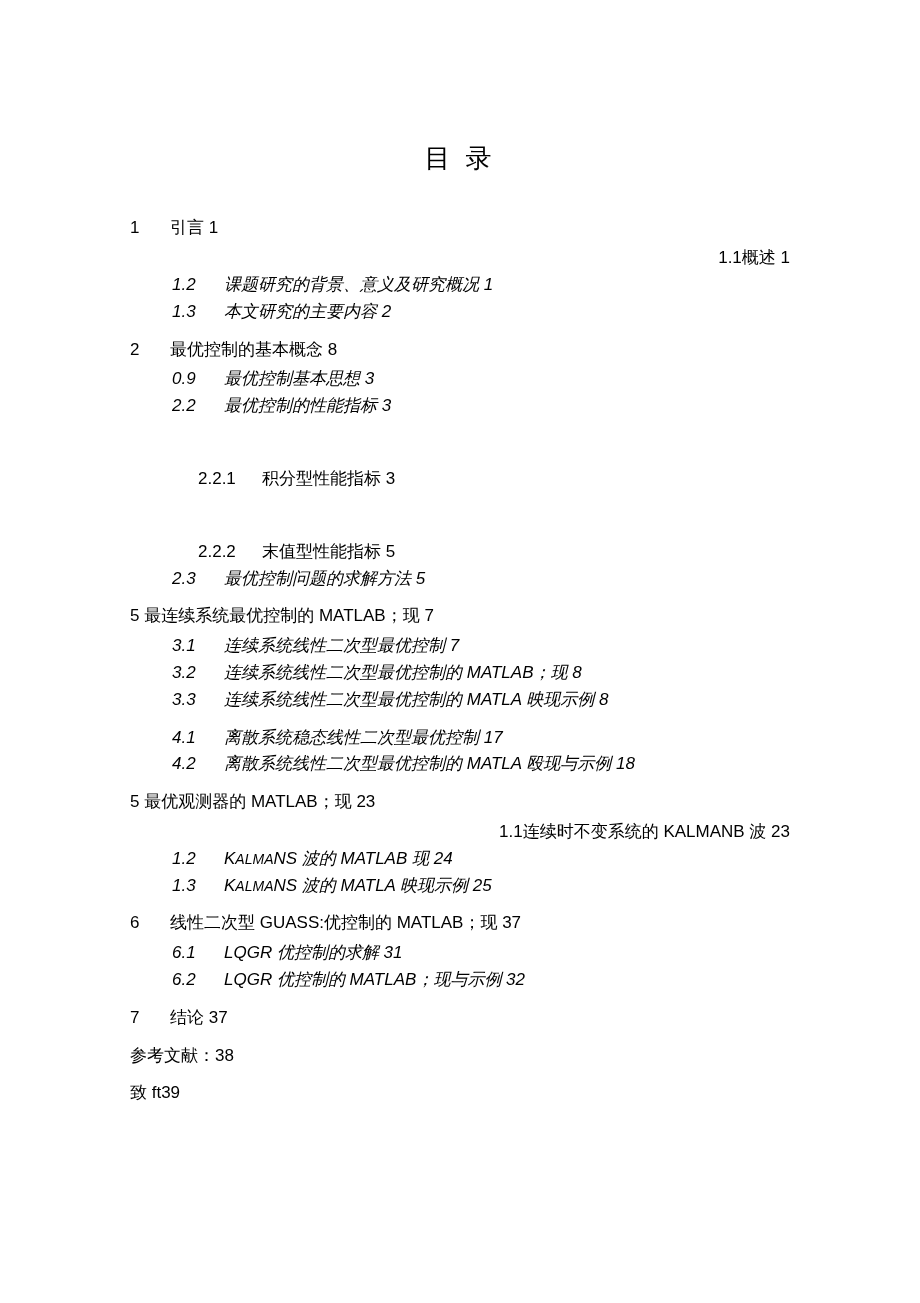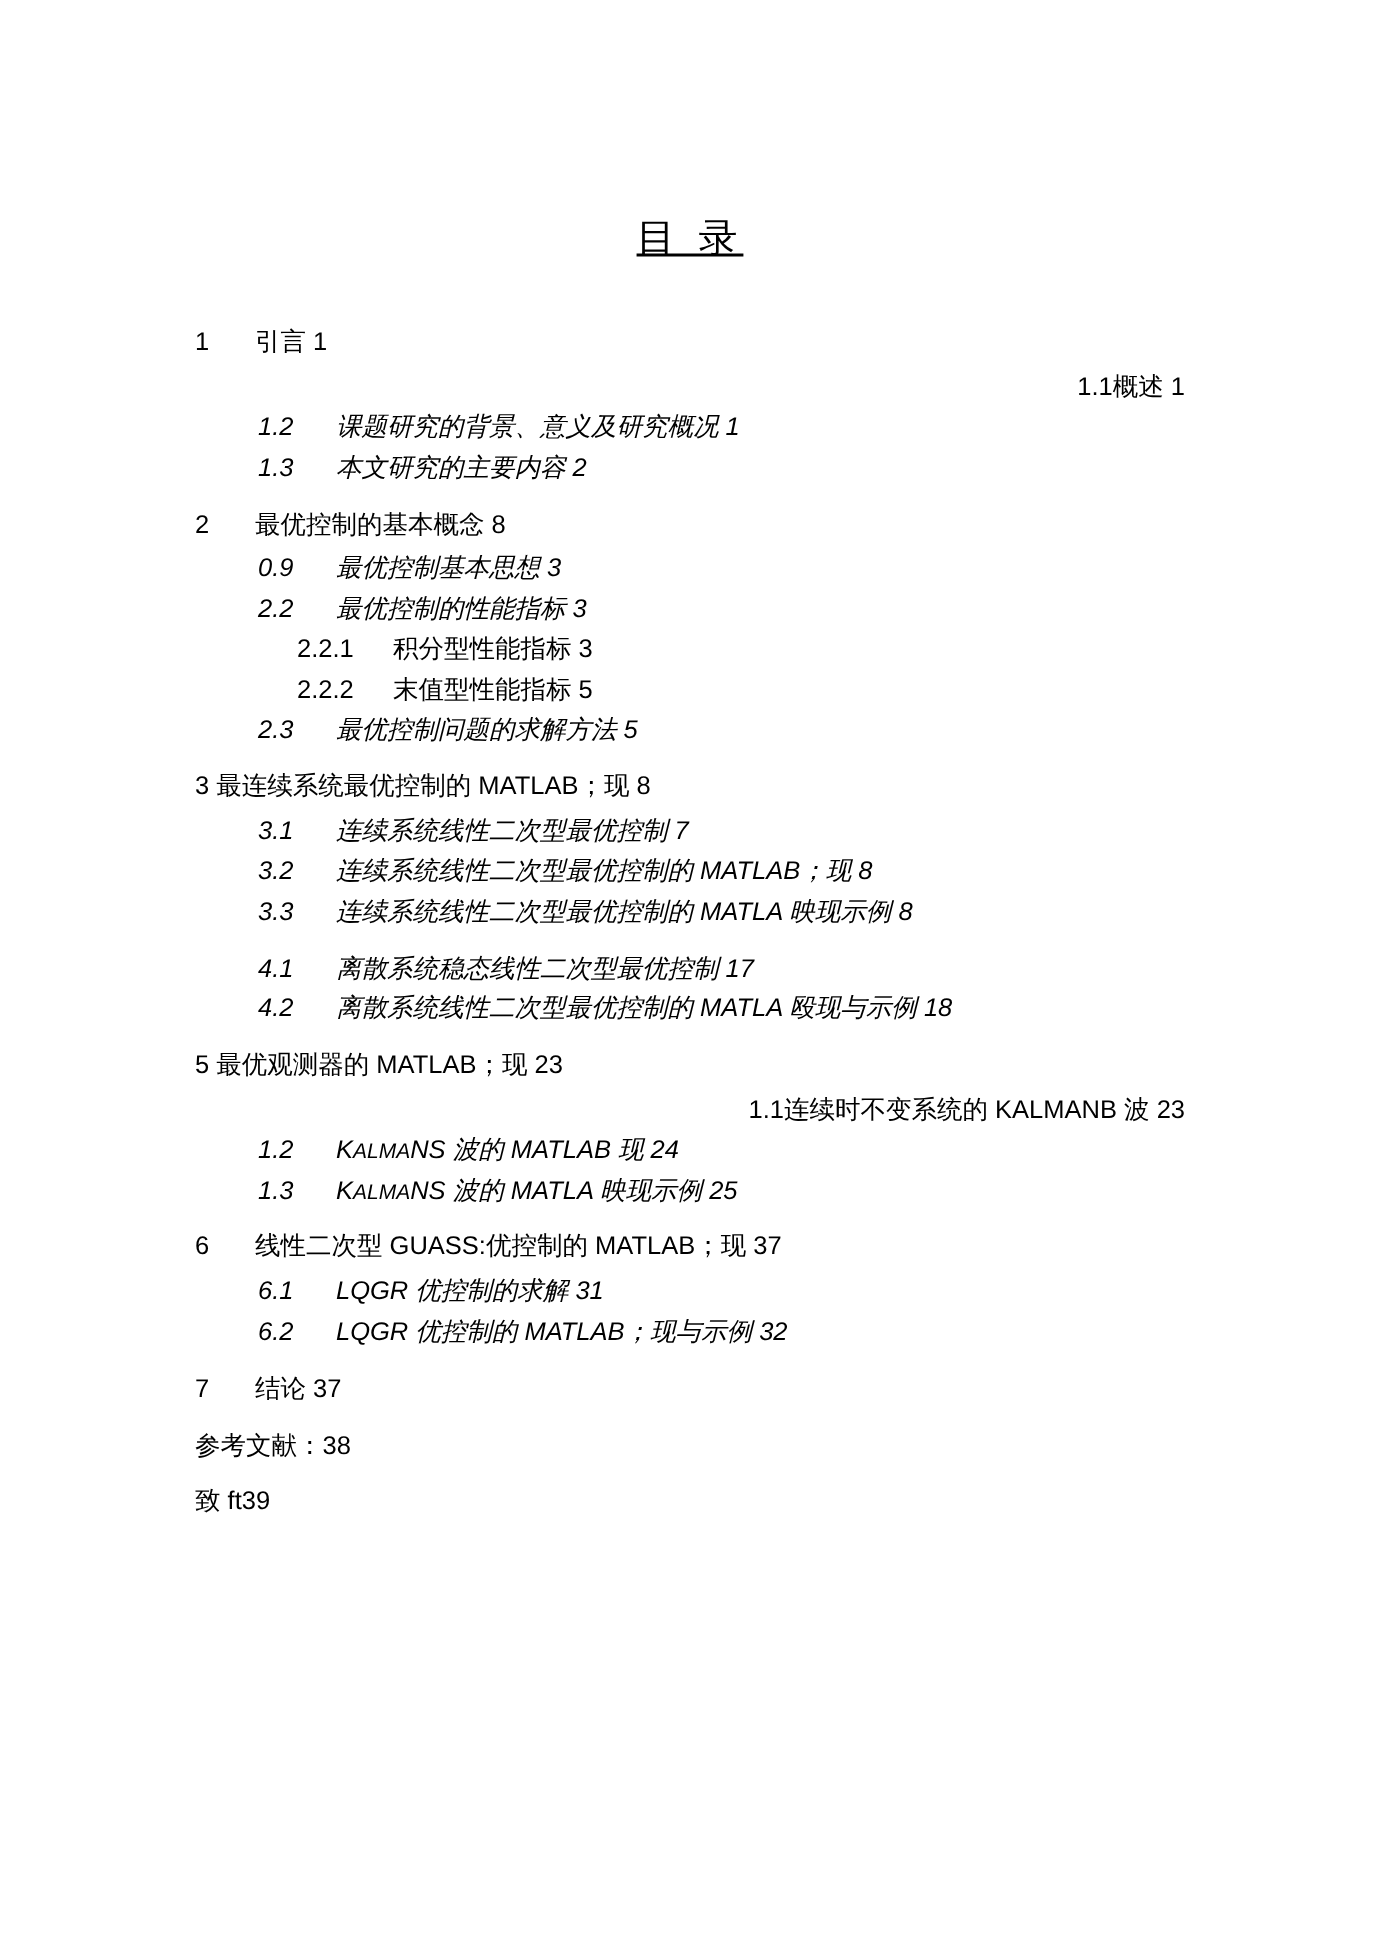--- a/index.html
+++ b/index.html
@@ -16,21 +16,20 @@
       padding: 140px 130px 60px 130px;
       font-size: 17px;
       line-height: 1.4;
     }
     .title {
       text-align: center;
       font-size: 26px;
       font-weight: normal;
       margin-bottom: 40px;
       letter-spacing: 4px;
-      text-decoration: underline;
     }
     .group {
       margin-bottom: 14px;
     }
     .level0 {
       padding-left: 0;
       margin-bottom: 6px;
     }
     .level0b {
       padding-left: 0;
@@ -50,20 +49,21 @@
       display: inline-block;
       min-width: 40px;
     }
     .num-wide {
       display: inline-block;
       min-width: 52px;
     }
     .num-wider {
       display: inline-block;
       min-width: 64px;
+      margin-top: 46px;
     }
   </style>
 </head>
 <body>
 
 <div class="title">目 录</div>
 
 <div class="group">
   <div class="level0">
     <span class="num">1</span><span>引言 1</span>
@@ -95,21 +95,21 @@
   <div class="level2">
     <span class="num-wider">2.2.2</span><span>末值型性能指标 5</span>
   </div>
   <div class="level1">
     <span class="num-wide">2.3</span><span>最优控制问题的求解方法 5</span>
   </div>
 </div>
 
 <div class="group">
   <div class="level0">
-    <span>3 最连续系统最优控制的 MATLAB；现 8</span>
+    <span>5 最连续系统最优控制的 MATLAB；现 7</span>
   </div>
   <div class="level1">
     <span class="num-wide">3.1</span><span>连续系统线性二次型最优控制 7</span>
   </div>
   <div class="level1">
     <span class="num-wide">3.2</span><span>连续系统线性二次型最优控制的 MATLAB；现 8</span>
   </div>
   <div class="level1">
     <span class="num-wide">3.3</span><span>连续系统线性二次型最优控制的 MATLA 映现示例 8</span>
   </div>

